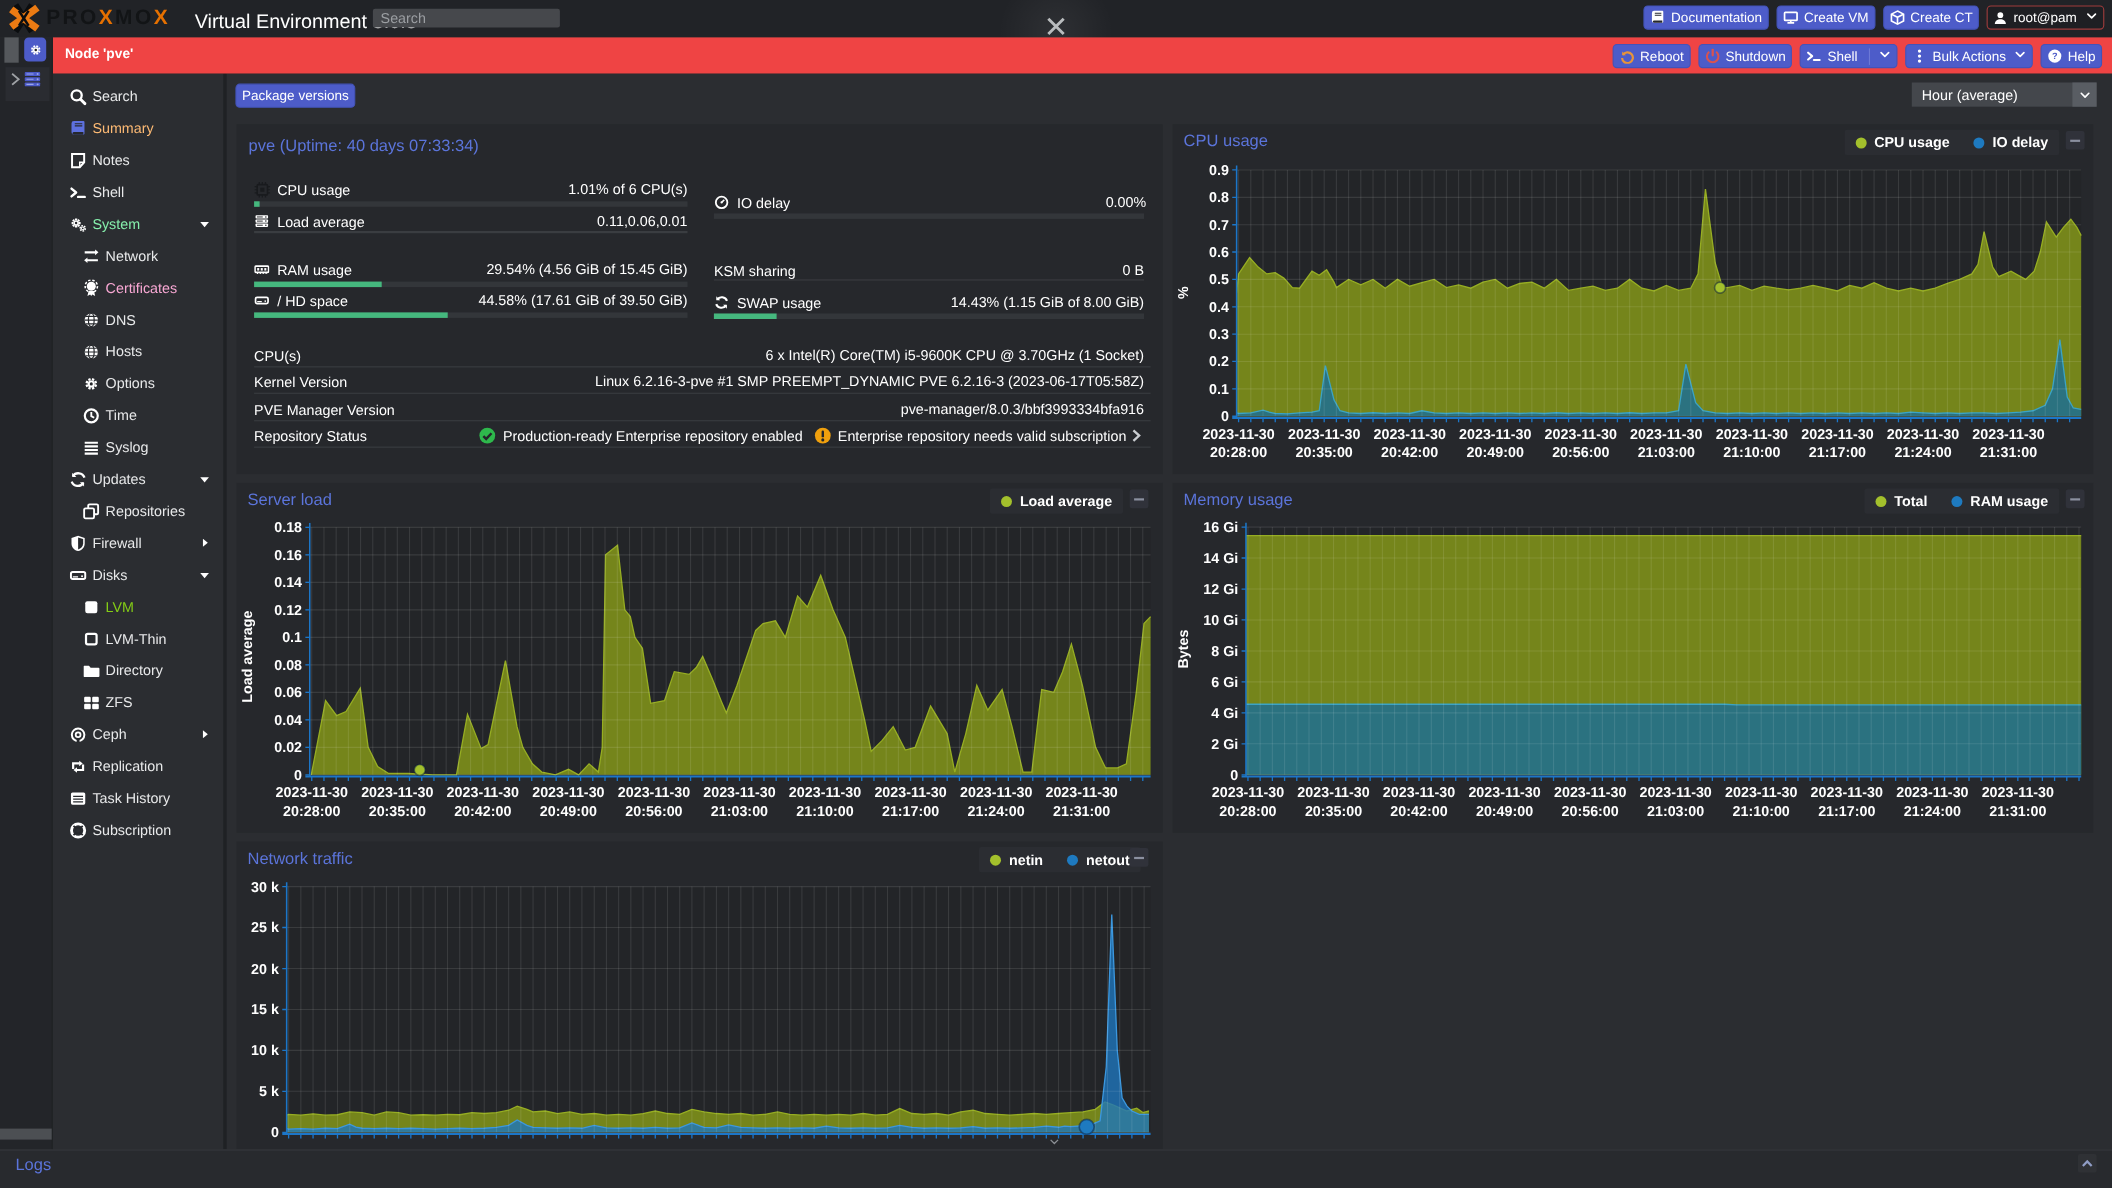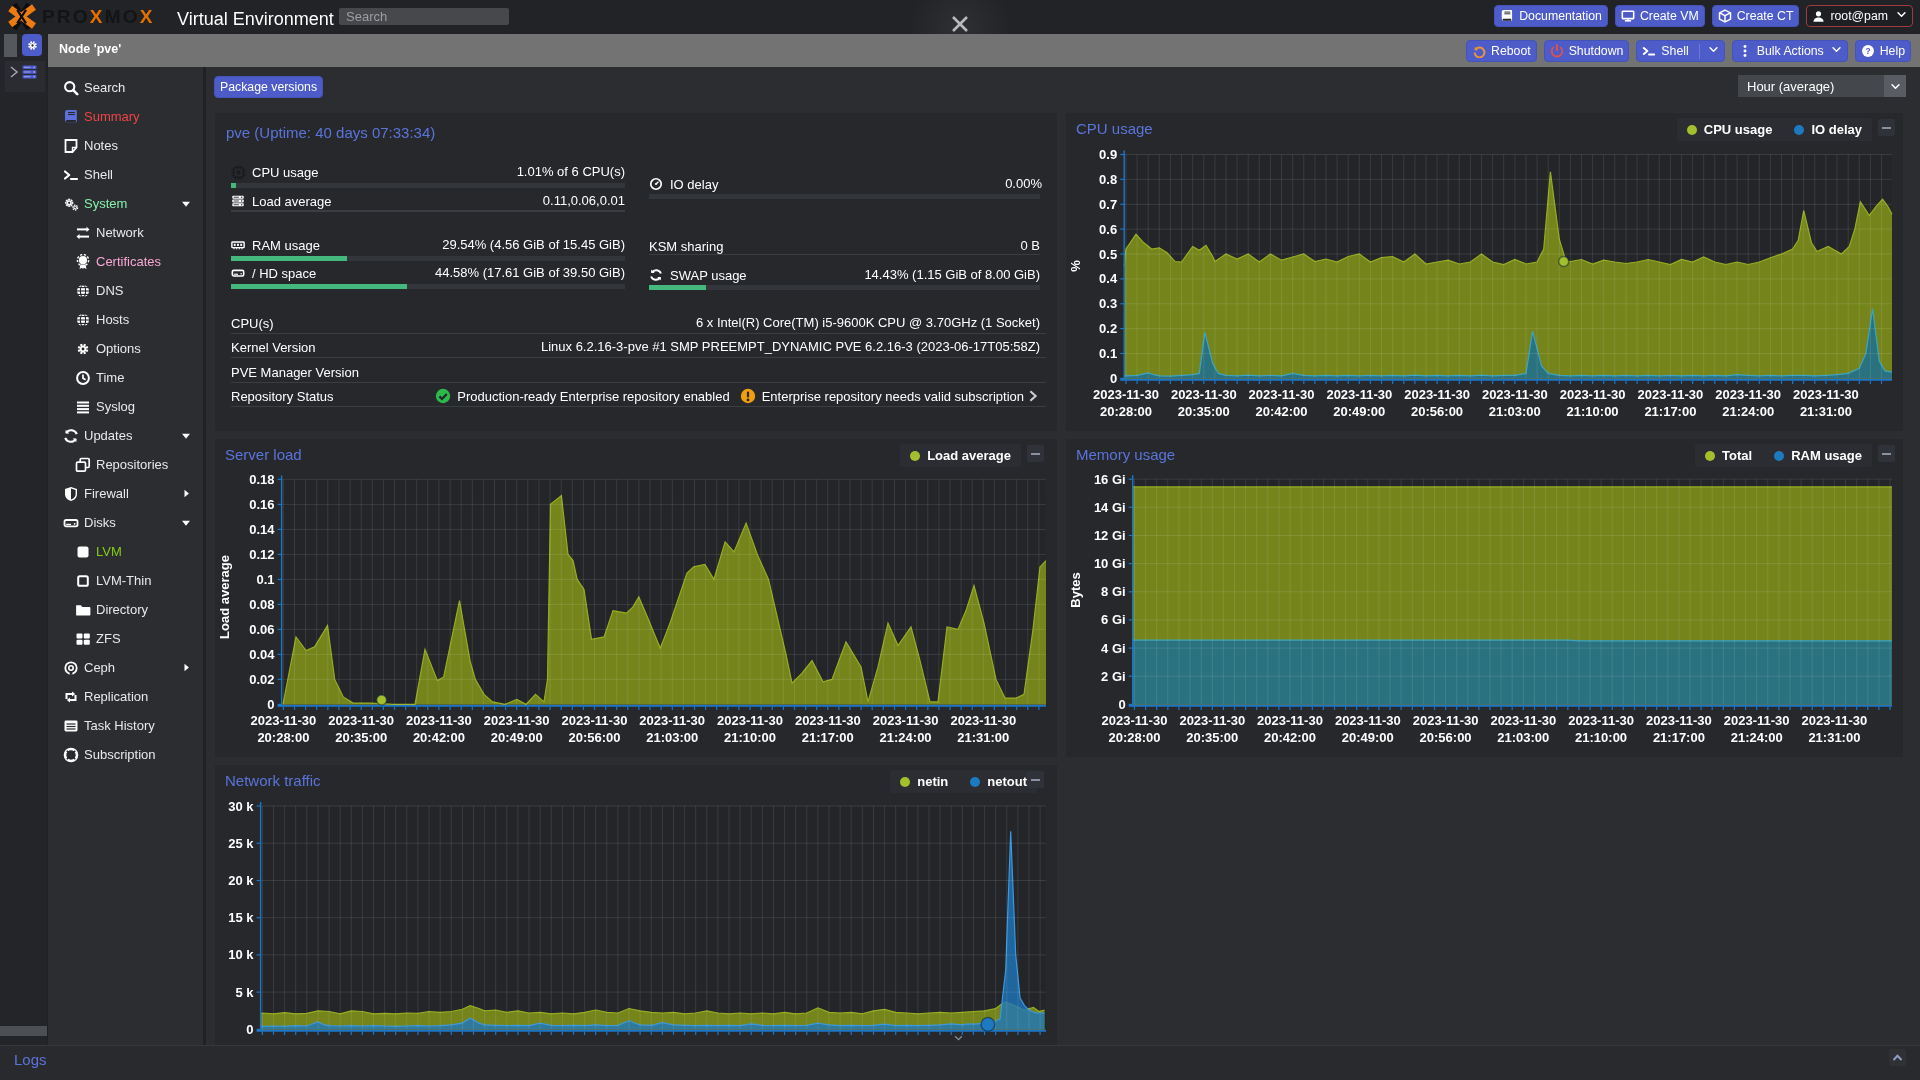--- a/index.html
+++ b/index.html
@@ -1,17 +1,17 @@
 <!DOCTYPE html>
 <html><head><meta charset="utf-8"><title>pve - Proxmox Virtual Environment</title><style>
 *{margin:0;padding:0;box-sizing:border-box}
 html,body{width:1920px;height:1080px;overflow:hidden;background:#2b2d31;font-family:"Liberation Sans",sans-serif;}
 .abs{position:absolute}
 #topbar{position:absolute;left:0;top:0;width:1920px;height:34px;background:#212327;}
-#nodebar{position:absolute;left:48px;top:34px;width:1872px;height:33px;background:#737373;}
+#nodebar{position:absolute;left:48px;top:34px;width:1872px;height:33px;background:#ef4444;}
 #treecol{position:absolute;left:0;top:34px;width:48px;height:1011px;background:#232529;border-right:1px solid #1f2124;}
 #sidebar{position:absolute;left:48px;top:67px;width:155px;height:978px;background:#2b2d31;}
 #content{position:absolute;left:206px;top:67px;width:1714px;height:978px;background:#2b2d31;}#vsplit{position:absolute;left:203px;top:67px;width:3px;height:978px;background:#1f2124;}
 #botbar{position:absolute;left:0;top:1045px;width:1920px;height:35px;background:#282a2e;border-top:1px solid #36383c;}
 .panel{position:absolute;background:#26282c;}
 .ptitle{position:absolute;left:10px;top:7px;font-size:15px;color:#5b74da;}
 .mi{height:29px;display:flex;align-items:center;font-size:13px;}
 .mic{width:20px;display:inline-flex;justify-content:center;margin-right:3px;}
 .mic svg{display:block}
 .mlab{flex:1}
@@ -204,21 +204,21 @@
     <div style="padding-top:6px">
       <div class="mi" style="padding-left:13px;color:#e8e9ea">
         <span class="mic">
           <svg width="16" height="16" viewBox="0 0 16 16">
             <circle cx="6.7" cy="6.7" r="4.6" fill="none" stroke="#fff" stroke-width="2.1"></circle>
             <line x1="10.2" y1="10.2" x2="14.2" y2="14.2" stroke="#fff" stroke-width="2.6" stroke-linecap="round"></line>
           </svg>
         </span>
         <span class="mlab">Search</span>
       </div>
-      <div class="mi" style="padding-left:13px;color:#ef4444">
+      <div class="mi" style="padding-left:13px;color:#fdba74">
         <span class="mic">
           <svg width="16" height="16" viewBox="0 0 16 16">
             <path d="M4.2 1h8.6a1 1 0 0 1 1 1v10.4a1 1 0 0 1-1 1H4.2A2.2 2.2 0 0 1 2 11.2V3.2A2.2 2.2 0 0 1 4.2 1Z" fill="#5d70de"></path>
             <path d="M4.2 11h8.6v2.4H4.2A1.2 1.2 0 0 1 3 12.2 1.2 1.2 0 0 1 4.2 11Z" fill="#26282c"></path>
             <line x1="5" y1="3.5" x2="11.8" y2="3.5" stroke="#26282c" stroke-width="1.1"></line>
             <line x1="5" y1="5.5" x2="11.8" y2="5.5" stroke="#26282c" stroke-width="1.1"></line>
           </svg>
         </span>
         <span class="mlab">Summary</span>
       </div>
@@ -618,20 +618,21 @@
     <div class="sval" style="left:525px;top:154px;width:300px">14.43% (1.15 GiB of 8.00 GiB)</div>
 <div class="track" style="left:434px;top:172px;width:391px"></div>
     <div class="fill" style="left:434px;top:172px;width:57px"></div>
 <div class="srow" style="left:16px;top:200px">CPU(s)</div>
     <div class="sval" style="left:225px;top:202px;width:600px">6 x Intel(R) Core(TM) i5-9600K CPU @ 3.70GHz (1 Socket)</div>
     <div class="sepline" style="left:16px;top:220px;width:815px"></div>
 <div class="srow" style="left:16px;top:224px">Kernel Version</div>
     <div class="sval" style="left:225px;top:226px;width:600px">Linux 6.2.16-3-pve #1 SMP PREEMPT_DYNAMIC PVE 6.2.16-3 (2023-06-17T05:58Z)</div>
     <div class="sepline" style="left:16px;top:244px;width:815px"></div>
 <div class="srow" style="left:16px;top:249px">PVE Manager Version</div>
+    <div class="sval" style="left:225px;top:251px;width:600px">pve-manager/8.0.3/bbf3993334bfa916</div>
     <div class="sepline" style="left:16px;top:269px;width:815px"></div>
 <div class="srow" style="left:16px;top:273px">Repository Status</div>
 <div class="abs" style="left:120px;top:273px;width:705px;height:20px;display:flex;align-items:center;justify-content:flex-end;font-size:13px;color:#fff">
       <svg width="16" height="16" viewBox="0 0 16 16">
         <circle cx="8" cy="8" r="7.2" fill="#2eb84c"></circle>
         <path d="M4.4 8.4 7 11 11.8 5.9" fill="none" stroke="#23262a" stroke-width="2.2"></path>
       </svg>
       <span style="margin:0 10px 0 6px">Production-ready Enterprise repository enabled</span>
       <svg width="16" height="16" viewBox="0 0 16 16">
         <circle cx="8" cy="8" r="7.2" fill="#f0a00d"></circle>

